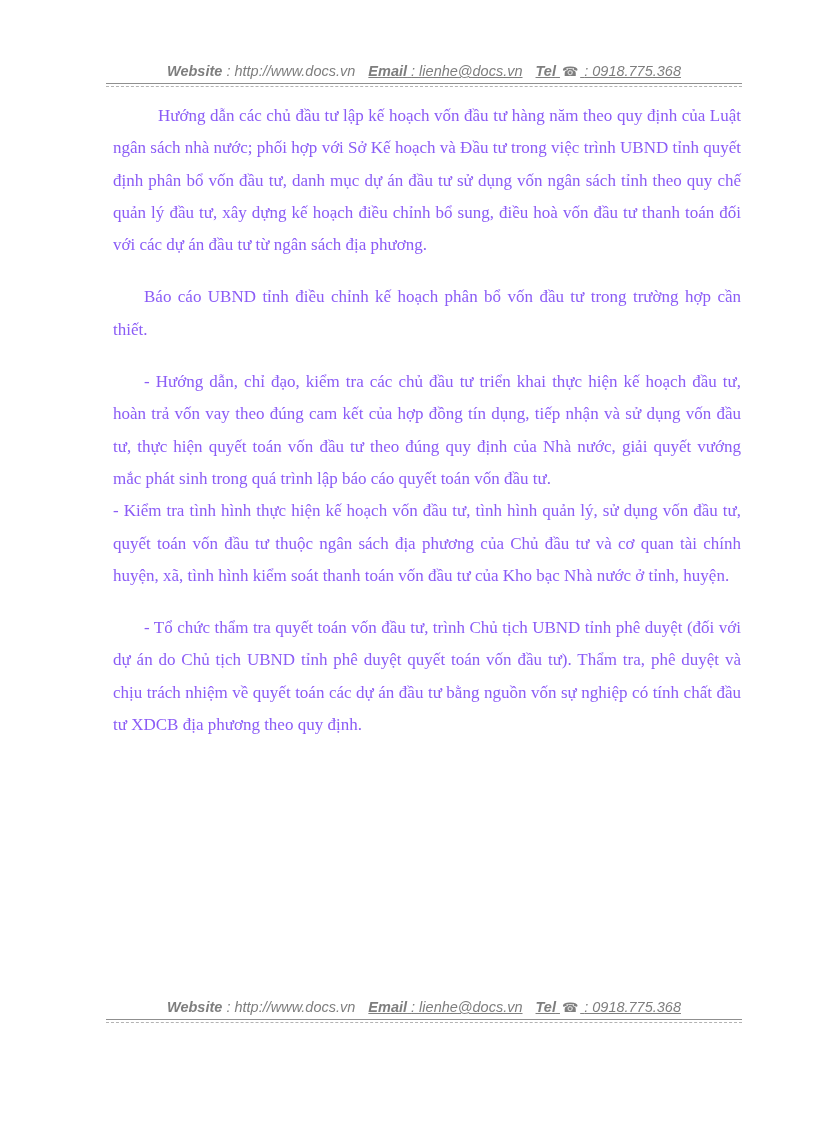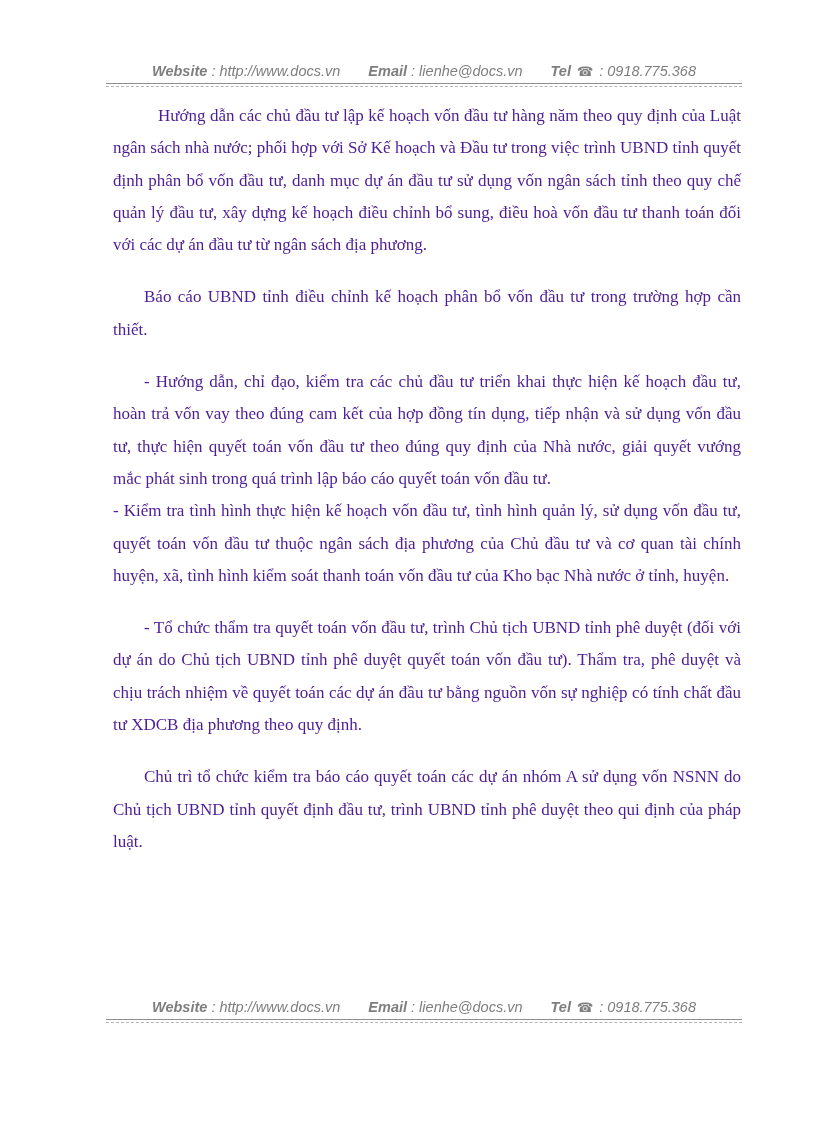--- a/index.html
+++ b/index.html
@@ -30,21 +30,22 @@
     white-space: nowrap;
     padding-bottom: 4px;
   }
   .hf-label {
     font-weight: bold;
   }
   .hf-seg {
     display: inline-block;
   }
   .hf-seg + .hf-seg {
-    margin-left: 28px;
+    margin-left: 13px;
+    text-decoration: underline;
   }
   .hf-icon {
     display: inline-block;
     font-style: normal;
     font-size: 13px;
     margin: 0 2px;
     color: #7e7e7e;
   }
   .hf-rule {
     height: 2px;
@@ -56,21 +57,21 @@
 
   
   .doc-body {
     position: absolute;
     top: 100px;
     left: 113px;
     width: 628px;
     font-family: "Liberation Serif", "DejaVu Serif", serif;
     font-size: 17px;
     line-height: 32.3px;
-    color: #4c1d95;
+    color: #8b5cf6;
   }
   .doc-body p {
     margin: 0;
     text-align: justify;
   }
   .doc-body p.indent { text-indent: 31px; margin-top: 20px; }
   .doc-body p.indent-lg { text-indent: 45px; }
 </style>
 </head>
 <body>
@@ -83,21 +84,20 @@
     </div>
     <div class="hf-rule"></div>
   </div>
 
   <div class="doc-body">
       <p class="indent-lg">Hướng dẫn các chủ đầu tư lập kế hoạch vốn đầu tư hàng năm theo quy định của Luật ngân sách nhà nước; phối hợp với Sở Kế hoạch và Đầu tư trong việc trình UBND tỉnh quyết định phân bổ vốn đầu tư, danh mục dự án đầu tư sử dụng vốn ngân sách tỉnh theo quy chế quản lý đầu tư, xây dựng kế hoạch điều chỉnh bổ sung, điều hoà vốn đầu tư thanh toán đối với các dự án đầu tư từ ngân sách địa phương.</p>
       <p class="indent">Báo cáo UBND tỉnh điều chỉnh kế hoạch phân bổ vốn đầu tư trong trường hợp cần thiết.</p>
       <p class="indent">- Hướng dẫn, chỉ đạo, kiểm tra các chủ đầu tư triển khai thực hiện kế hoạch đầu tư, hoàn trả vốn vay theo đúng cam kết của hợp đồng tín dụng, tiếp nhận và sử dụng vốn đầu tư, thực hiện quyết toán vốn đầu tư theo đúng quy định của Nhà nước, giải quyết vướng mắc phát sinh trong quá trình lập báo cáo quyết toán vốn đầu tư.</p>
       <p>- Kiểm tra tình hình thực hiện kế hoạch vốn đầu tư, tình hình quản lý, sử dụng vốn đầu tư, quyết toán vốn đầu tư thuộc ngân sách địa phương của Chủ đầu tư và cơ quan tài chính huyện, xã, tình hình kiểm soát thanh toán vốn đầu tư của Kho bạc Nhà nước ở tỉnh, huyện.</p>
       <p class="indent">- Tổ chức thẩm tra quyết toán vốn đầu tư, trình Chủ tịch UBND tỉnh phê duyệt (đối với dự án do Chủ tịch UBND tỉnh phê duyệt quyết toán vốn đầu tư). Thẩm tra, phê duyệt và chịu trách nhiệm về quyết toán các dự án đầu tư bằng nguồn vốn sự nghiệp có tính chất đầu tư XDCB địa phương theo quy định.</p>
-      <p class="indent">Chủ trì tổ chức kiểm tra báo cáo quyết toán các dự án nhóm A sử dụng vốn NSNN do Chủ tịch UBND tỉnh quyết định đầu tư, trình UBND tỉnh phê duyệt theo qui định của pháp luật.</p>
     </div>
 
   <div class="hf footer">
     <div class="hf-text">
       <span class="hf-seg"><span class="hf-label">Website</span> <span>: http://www.docs.vn</span></span><span class="hf-seg"><span class="hf-label">Email</span> <span>: lienhe@docs.vn</span></span><span class="hf-seg"><span class="hf-label">Tel</span> <span class="hf-icon">☎</span> <span>: 0918.775.368</span></span>
     </div>
     <div class="hf-rule"></div>
   </div>
 
 </div>

